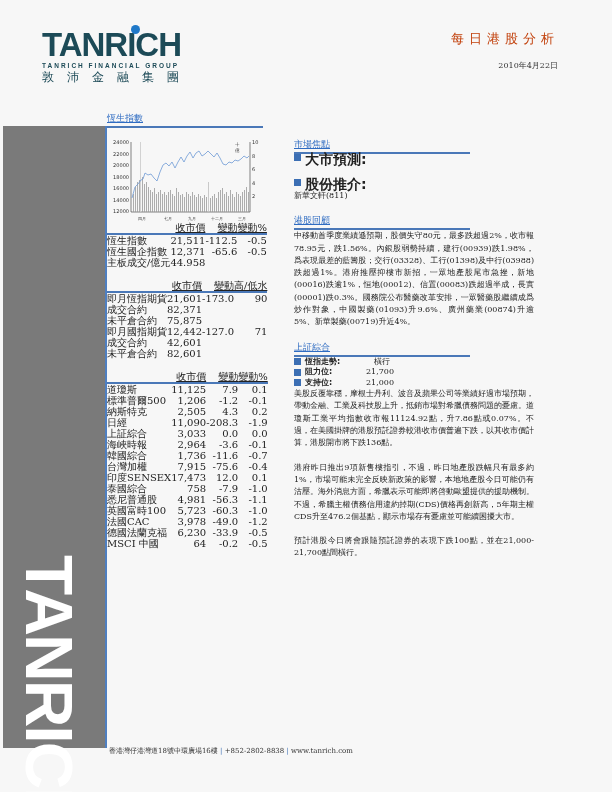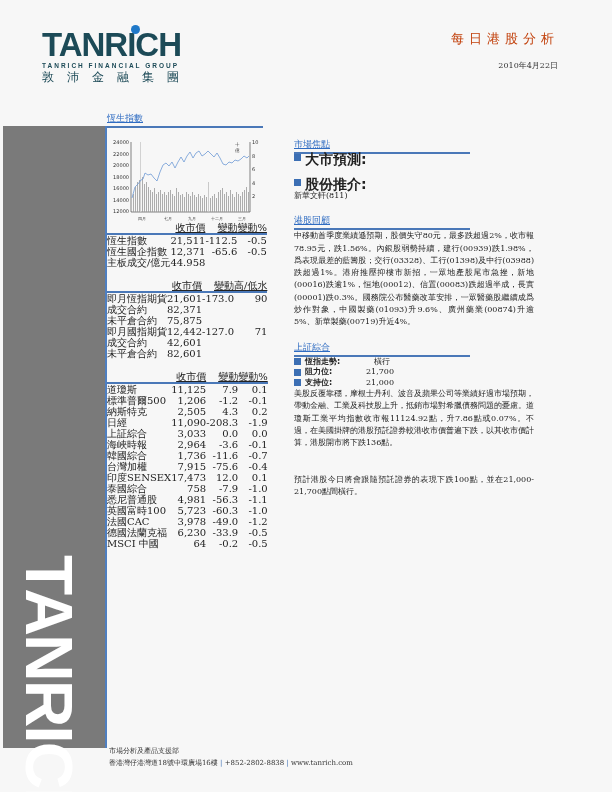--- a/index.html
+++ b/index.html
@@ -384,26 +384,26 @@
     </div>
   <div class="bul2">
       <span class="lbl">
         <span class="sq"></span>
         <span>支持位:</span>
       </span>
       <span class="v">21,000</span>
     </div>
   <p class="p">美股反覆靠穩，摩根士丹利、波音及蘋果公司等業績好過市場預期，帶動金融、工業及科技股上升，抵銷市場對希臘債務問題的憂慮。道瓊斯工業平均指數收市報11124.92點，升7.86點或0.07%。不過，在美國掛牌的港股預託證券較港收市價普遍下跌，以其收市價計算，港股開市將下跌136點。</p>
   <div style="height:12px"></div>
+  <p class="p">港府昨日推出9項新售樓指引，不過，昨日地產股跌幅只有最多約1%，市場可能未完全反映新政策的影響，本地地產股今日可能仍有沽壓。海外消息方面，希臘表示可能即將啓動歐盟提供的援助機制。不過，希臘主權債務信用違約掉期(CDS)價格再創新高，5年期主權CDS升至476.2個基點，顯示市場存有憂慮並可能續困擾大市。</p>
   <div style="height:12px"></div>
   <p class="p">預計港股今日將會跟隨預託證券的表現下跌100點，並在21,000-21,700點間橫行。</p>
 </div>
 
 <div class="footer">
-  <div>市場分析及產品支援部</div>
   <div>
     <span>香港灣仔港灣道18號中環廣場16樓</span>
     <span class="bar">|</span>
     <span>+852-2802-8838</span>
     <span class="bar">|</span>
     <span>www.tanrich.com</span>
   </div>
 </div>
 
 </body></html>

